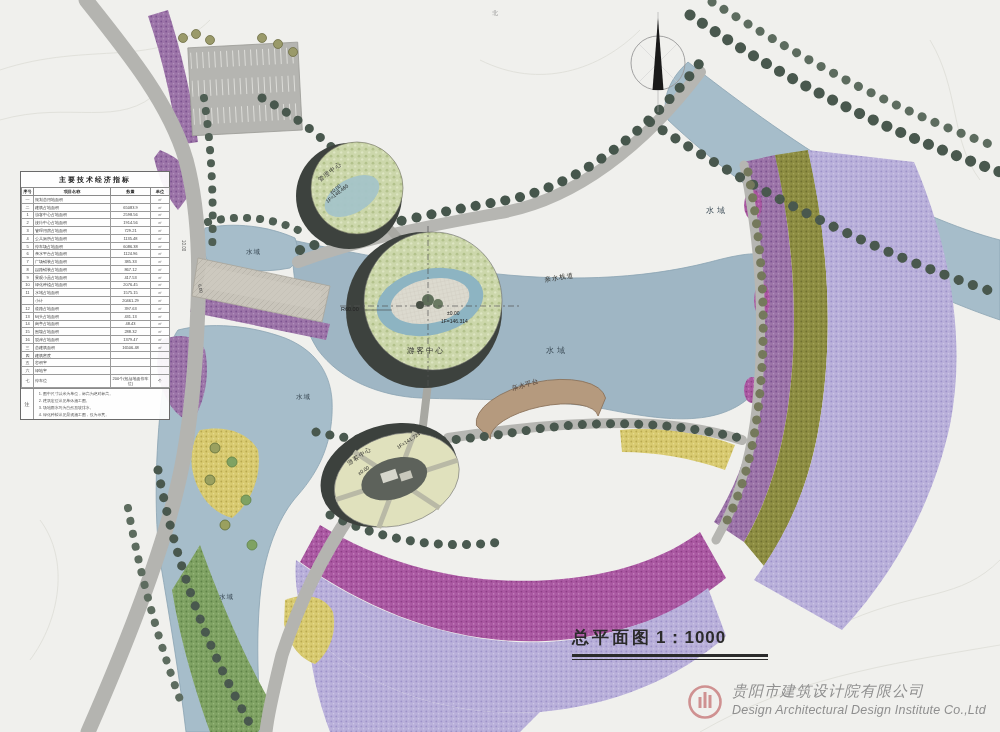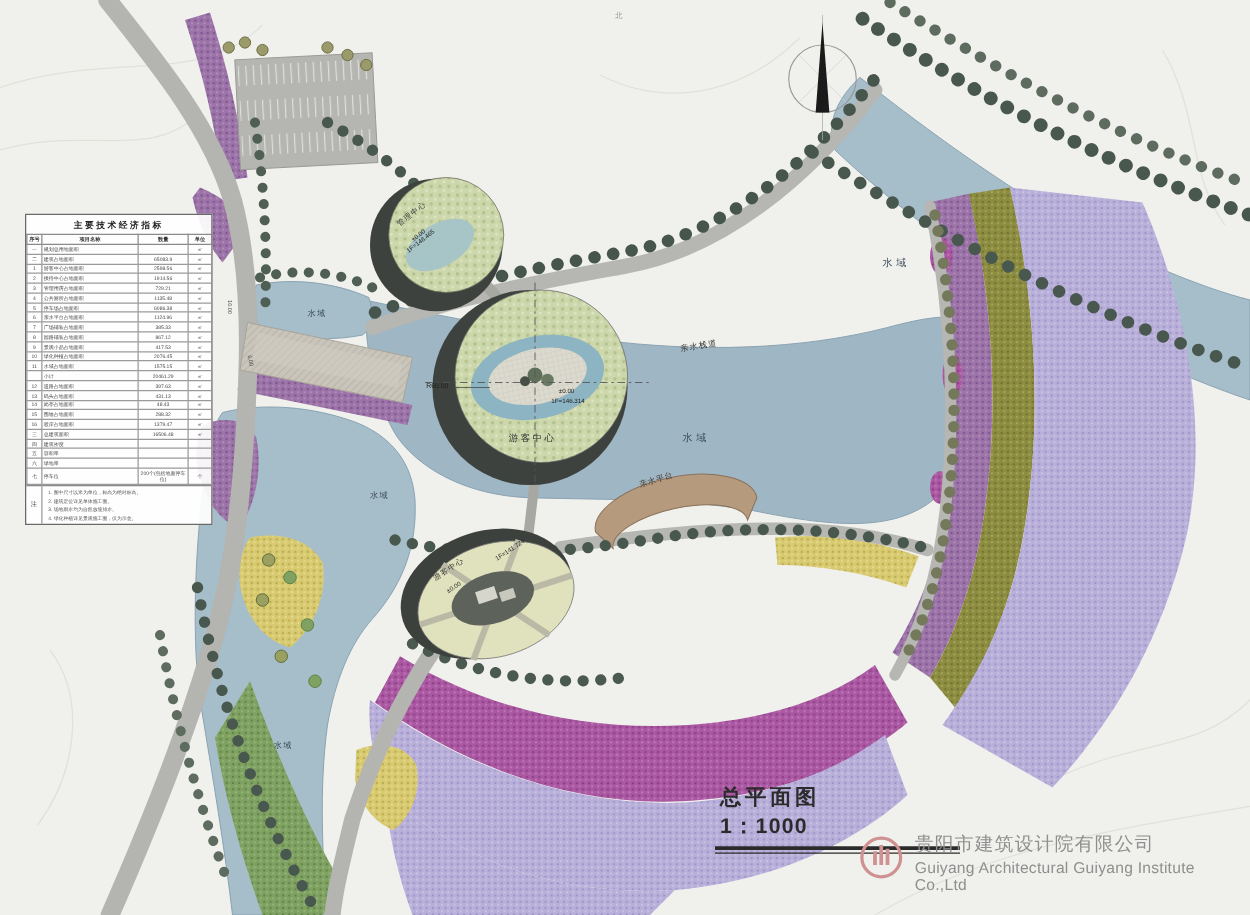--- a/index.html
+++ b/index.html
@@ -16,27 +16,27 @@
   #indicator-table td{font-size:4px;border:0.5px solid #9a9a9a;padding:0.8px 1px;height:5.2px;overflow:hidden;color:#444;}
   #indicator-table td.num{text-align:center;}
   #indicator-table col.c0{width:12px}#indicator-table col.c1{width:77px}
   #indicator-table col.c2{width:40px}#indicator-table col.c3{width:19px}
   #notes-box{display:flex;border-top:0.5px solid #8a8a8a;}
   #notes-box .note-key{width:12px;border-right:0.5px solid #9a9a9a;display:flex;align-items:center;justify-content:center;font-size:5px;color:#444;}
   #notes-box ol{margin:1px 2px;padding-left:7px;}
   #notes-box li{font-size:3.9px;color:#555;line-height:1.8;}
   
   #sheet-title{position:absolute;left:572px;top:626px;width:196px;}
-  #sheet-title .line1{font-size:17px;font-weight:600;color:#2b2b2b;display:flex;align-items:baseline;flex-direction:column;}
+  #sheet-title .line1{font-size:17px;font-weight:600;color:#2b2b2b;display:flex;align-items:baseline;}
   #sheet-title .tname{letter-spacing:3px;}
   #sheet-title .tscale{margin-left:4px;letter-spacing:1px;}
   #sheet-title .rule-thick{height:3px;background:#2b2b2b;margin-top:5px;}
   #sheet-title .rule-thin{height:1px;background:#2b2b2b;margin-top:2px;}
   
-  #logo-block{position:absolute;left:686px;top:666px;display:flex;align-items:flex-start;}
+  #logo-block{position:absolute;left:686px;top:682px;display:flex;align-items:flex-start;font-style:italic;}
   #logo-text{margin-left:6px;color:#8f8f8f;}
   #logo-text .cn{font-size:15px;letter-spacing:1px;font-weight:500;}
   #logo-text .en{font-size:12.5px;margin-top:2px;letter-spacing:0.2px;}
 </style>
 </head>
 <body>
 
 <div id="canvas">
 
 <svg id="mapsvg" width="1000" height="732" viewBox="0 0 1000 732">
@@ -435,17 +435,17 @@
 
 <div id="logo-block">
   <svg width="40" height="40">
     <circle cx="19" cy="20" r="15.5" fill="none" stroke="#cf9191" stroke-width="2.6"></circle>
     <rect x="12.5" y="15" width="3" height="11" fill="#cf9191"></rect>
     <rect x="17.5" y="10" width="3" height="16" fill="#cf9191"></rect>
     <rect x="22.5" y="13" width="3" height="13" fill="#cf9191"></rect>
   </svg>
   <div id="logo-text">
     <div class="cn">贵阳市建筑设计院有限公司</div>
-    <div class="en">Guiyang Architectural Guiyang Institute Co.,Ltd</div>
+    <div class="en">Design Architectural Design Institute Co.,Ltd</div>
   </div>
 </div>
 
 </div>
 
 </body></html>

